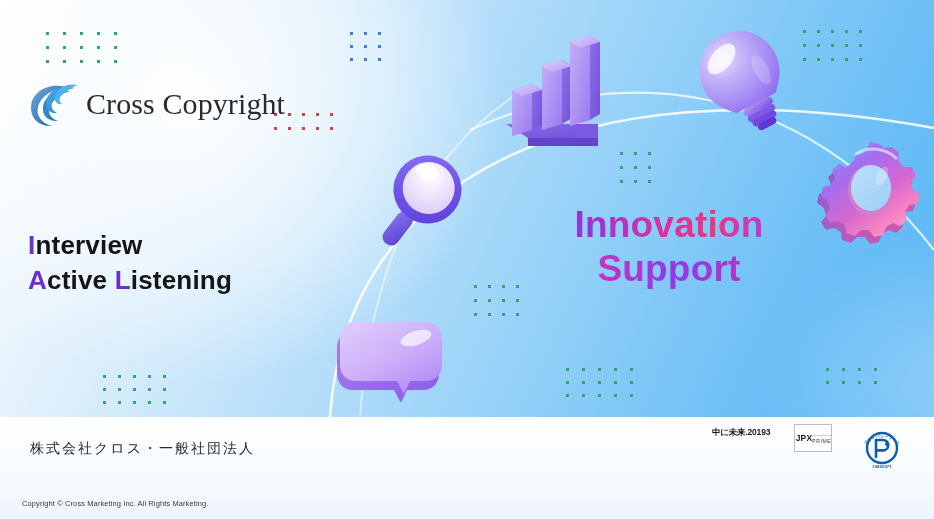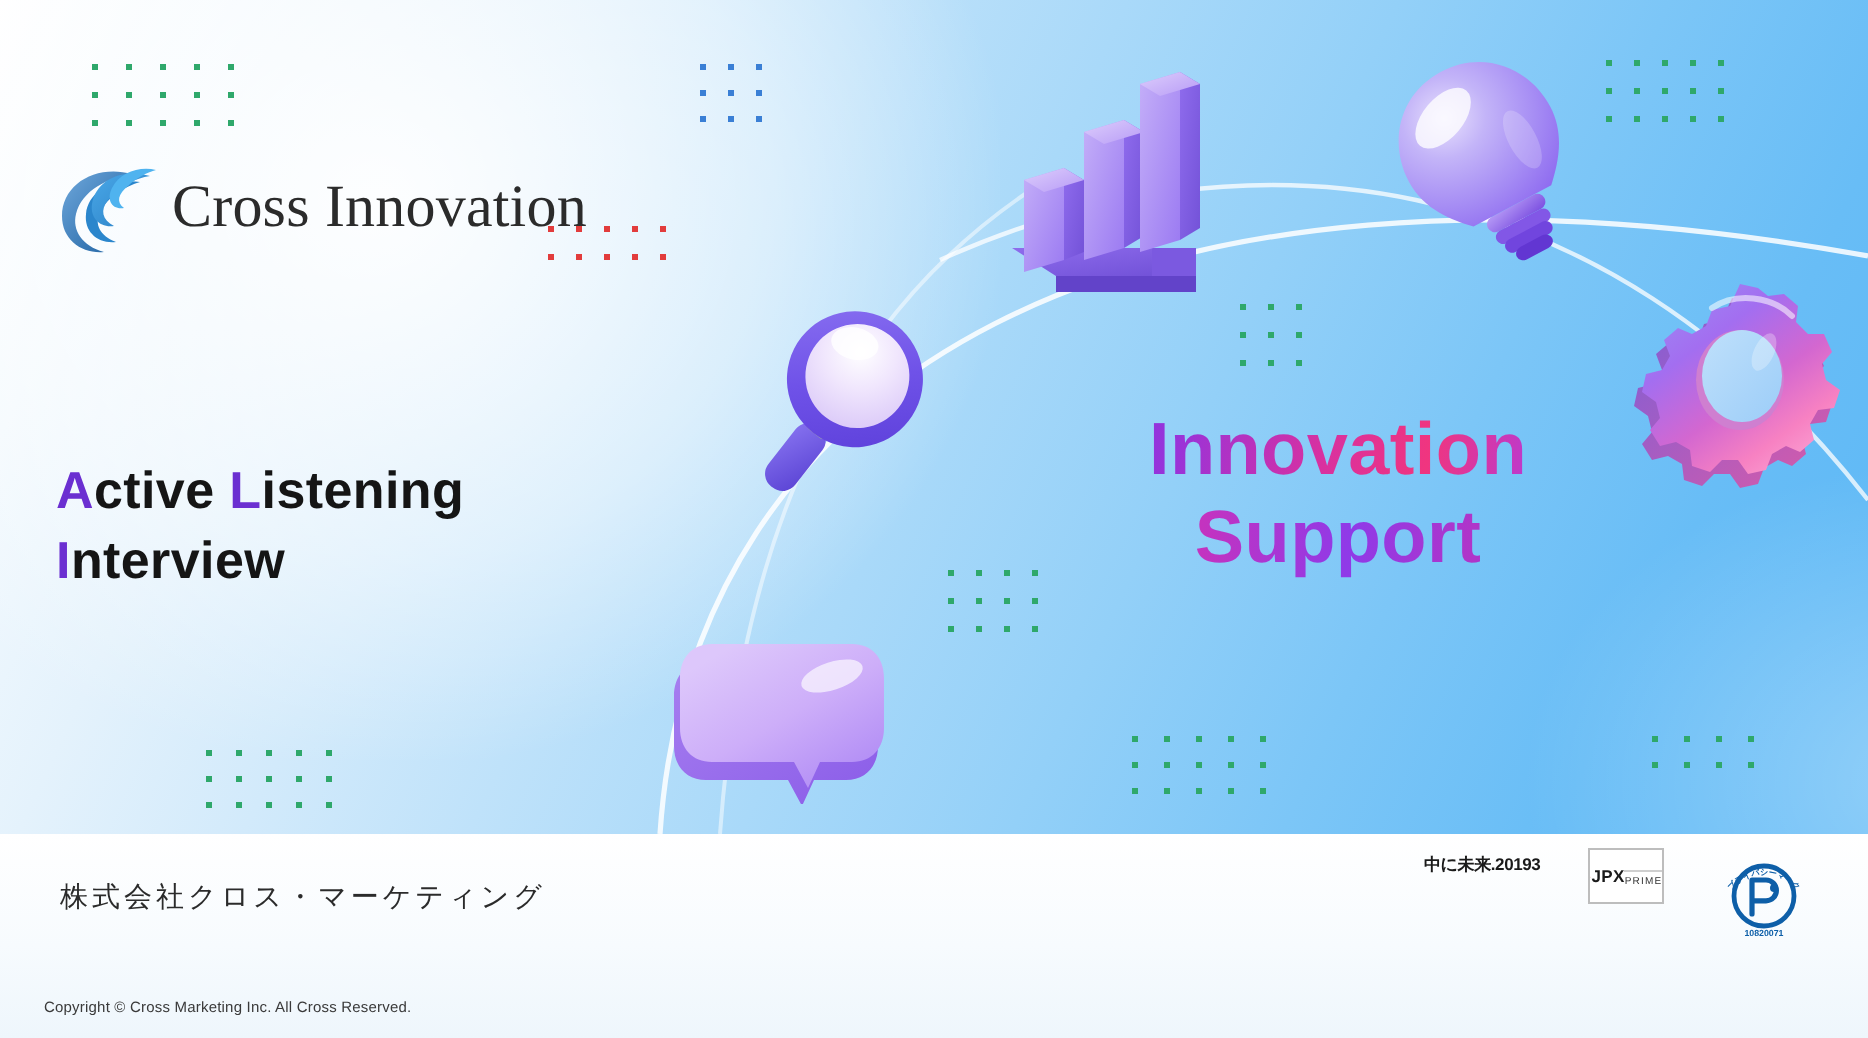--- a/index.html
+++ b/index.html
@@ -534,38 +534,38 @@
           <linearGradient id="swB" x1="0" y1="0" x2="1" y2="1">
             <stop offset="0" stop-color="#49a8e8"></stop>
               <stop offset="1" stop-color="#2b7fc4"></stop>
           </linearGradient>
         </defs>
         <path d="M40 9 C22 4, 5 14, 5 30 C5 42, 15 49, 26 48 C15 45, 10 37, 12 29 C15 17, 28 11, 40 9 Z" fill="url(#swA)"></path>
         <path d="M44 13 C30 11, 18 18, 17 29 C16 38, 23 44, 32 43 C24 40, 21 34, 24 28 C28 20, 37 15, 44 13 Z" fill="#2b86cc"></path>
         <path d="M49 10 C35 6, 22 12, 20 24 C19 31, 24 36, 31 35 C25 32, 24 27, 28 22 C33 15, 42 11, 49 10 Z" fill="url(#swB)"></path>
         <path d="M52 7 C44 5, 34 8, 30 16 C27 22, 30 27, 36 26 C32 23, 33 19, 38 15 C42 11, 48 8, 52 7 Z" fill="#4fb3ef"></path>
       </svg>
-      <div class="logo-text">Cross Innovation</div>
+      <div class="logo-text">Cross Copyright</div>
     </div>
 
     <div class="title-block">
+      <div class="title-line"><span class="cap">I</span><span>nterview</span></div>
       <div class="title-line"><span class="cap">A</span><span>ctive </span><span class="cap">L</span><span>istening</span></div>
-      <div class="title-line"><span class="cap">I</span><span>nterview</span></div>
     </div>
 
     <div class="headline">
       <div class="l1">Innovation</div>
       <div class="l2">Support</div>
     </div>
   </div>
 
   <div class="footbar"></div>
 
-  <div class="company">株式会社クロス・マーケティング</div>
-  <div class="copyright">Copyright © Cross Marketing Inc. All Cross Reserved.</div>
+  <div class="company">株式会社クロス・一般社団法人</div>
+  <div class="copyright">Copyright © Cross Marketing Inc. All Rights Marketing.</div>
 
   <div class="certs">
 
     <div class="cert">
       <div class="jmra-caption">中に未来.20193</div>
     </div>
 
     <div class="cert">
       <div class="jpx-box">
         <svg class="jpx-mark" viewBox="0 0 24 17">

